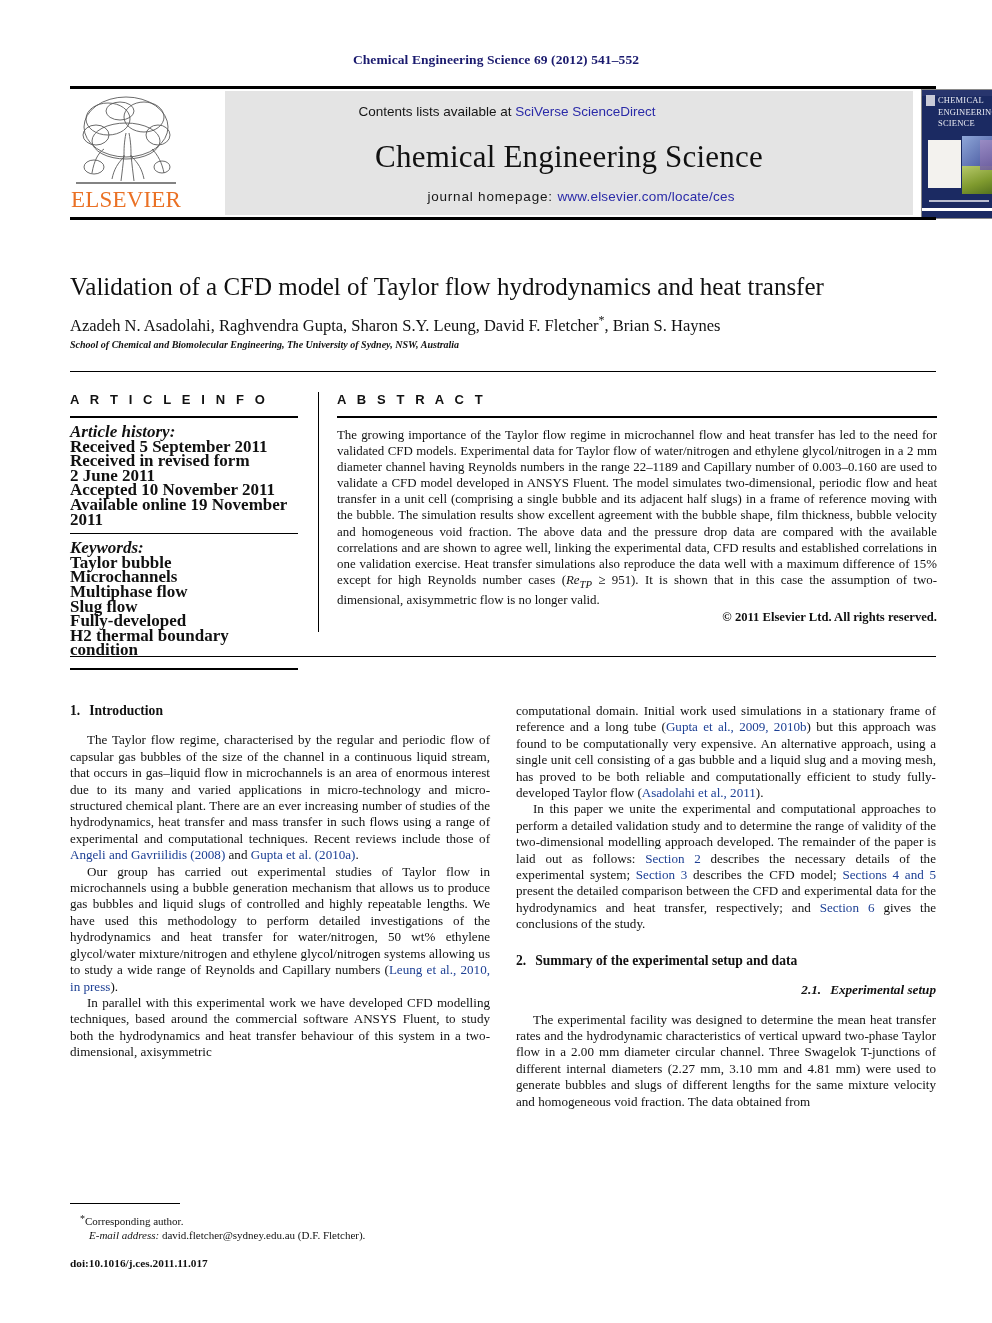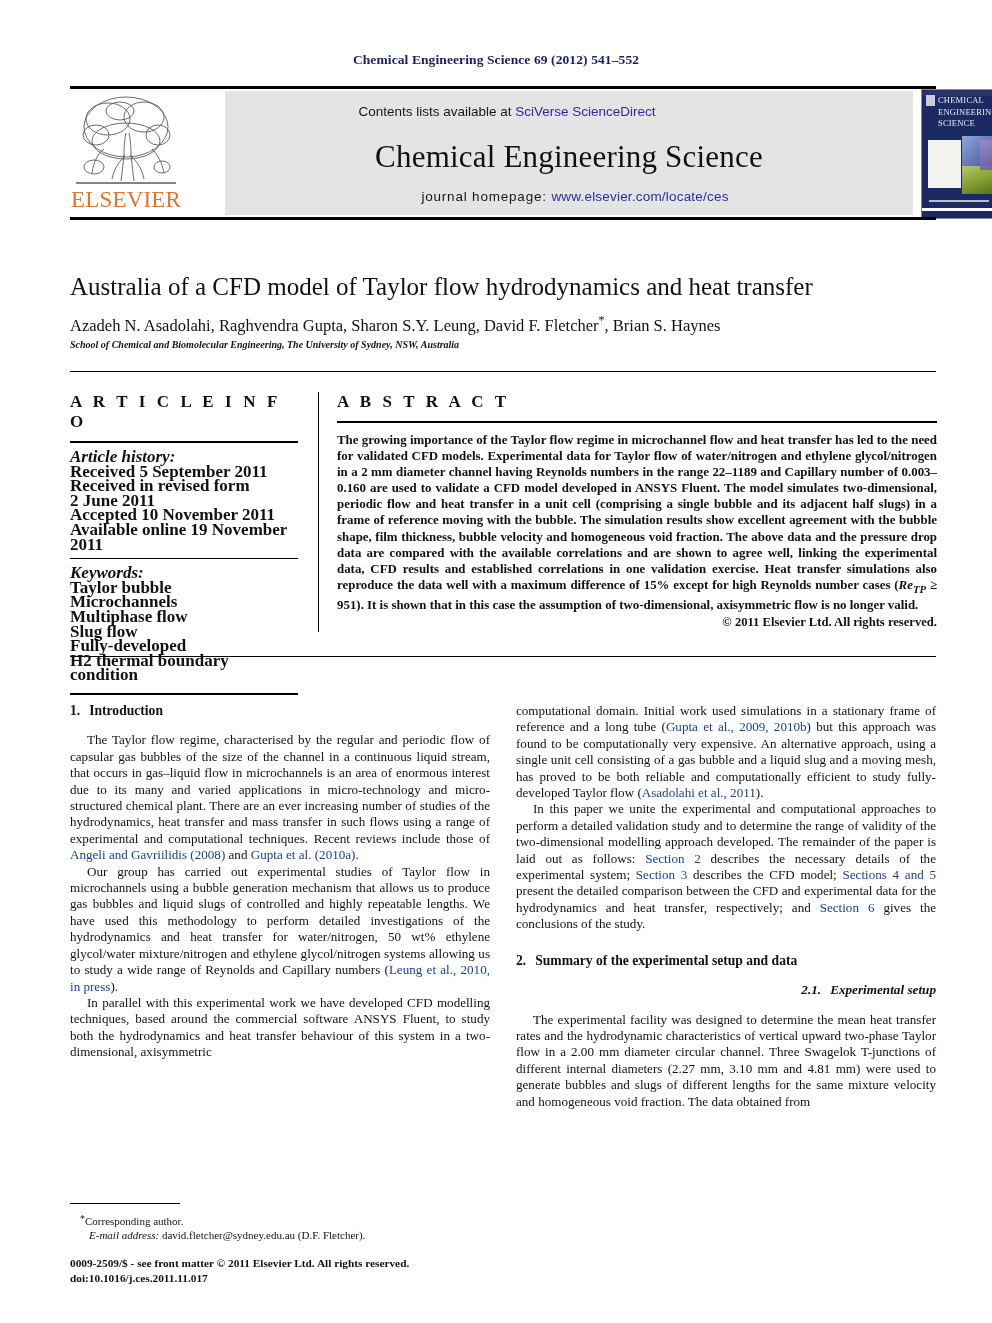--- a/index.html
+++ b/index.html
@@ -105,21 +105,21 @@
     left: 0; top: 48px;
     width: 688px;
     text-align: center;
     font-family: "Liberation Serif", serif;
     font-size: 31px;
     color: #111;
     letter-spacing: 0.2px;
   }
   .homepage-line {
     position: absolute;
-    left: 6px; top: 98px;
+    left: 12px; top: 98px;
     width: 688px;
     text-align: center;
     font-family: "Liberation Sans", sans-serif;
     font-size: 13.5px;
     letter-spacing: 0.8px;
     color: #161616;
   }
   .homepage-line .hp-link {
     color: #2a2aa8;
     letter-spacing: 0.2px;
@@ -247,23 +247,23 @@
     top: 392px;
     width: 228px;
   }
   .abs-col {
     position: absolute;
     left: 337px;
     top: 392px;
     width: 600px;
   }
   .col-head {
-    font-family: Liberation Serif, serif;
-    font-weight: bold;
-    font-size: 17px;
+    font-family: Liberation Sans, sans-serif;
+    font-weight: bold;
+    font-size: 13px;
     letter-spacing: 3.6px;
     color: #111;
   }
   .thin-rule {
     height: 2px;
     background: #000;
     margin-top: 9px;
   }
   .info-group {
     margin-top: 7px;
@@ -286,21 +286,21 @@
   .info-bottom-rule {
     height: 2px;
     background: #000;
     margin-top: 10px;
   }
   .abstract-body {
     margin-top: 9px;
     font-family: "Liberation Serif", serif;
     font-size: 12.9px;
     line-height: 16.1px;
-    font-weight: bold;
+    font-weight: normal;
     color: #111;
     text-align: justify;
   }
   .abstract-copyright {
     margin-top: 2px;
     text-align: right;
     font-family: "Liberation Serif", serif;
     font-size: 12.6px;
     font-weight: bold;
     color: #111;
@@ -448,21 +448,21 @@
         <div class="panel-green"></div>
         <div class="panel-purple"></div>
       </div>
       <div class="cover-footline"></div>
       <div class="cover-footrule"></div>
     </div>
 
     <div class="masthead-rule-bottom"></div>
   </div>
 
-  <div class="article-title">Australia of a CFD model of Taylor flow hydrodynamics and heat transfer</div>
+  <div class="article-title">Validation of a CFD model of Taylor flow hydrodynamics and heat transfer</div>
   <div class="authors">
     <span>Azadeh N. Asadolahi, Raghvendra Gupta, Sharon S.Y. Leung, David F. Fletcher</span><sup>*</sup><span>, Brian S. Haynes</span>
   </div>
   <div class="affiliation">School of Chemical and Biomolecular Engineering, The University of Sydney, NSW, Australia</div>
 
   <div class="band-rule rule-a"></div>
   <div class="band-rule rule-b"></div>
   <div class="vert-divider"></div>
 
   <div class="info-col">
@@ -520,17 +520,16 @@
     <p class="para">The experimental facility was designed to determine the mean heat transfer rates and the hydrodynamic characteristics of vertical upward two-phase Taylor flow in a 2.00 mm diameter circular channel. Three Swagelok T-junctions of different internal diameters (2.27 mm, 3.10 mm and 4.81 mm) were used to generate bubbles and slugs of different lengths for the same mixture velocity and homogeneous void fraction. The data obtained from</p>
   </div>
 
   <div class="footnote-rule"></div>
   <div class="footnote">
     <div class="fn-line"><span class="star">*</span><span>Corresponding author.</span></div>
     <div class="fn-email"><i>E-mail address:</i><span> david.fletcher@sydney.edu.au (D.F. Fletcher).</span></div>
   </div>
 
   <div class="imprint">
-    <div>0009-2509/$ - see front matter © 2011 Elsevier Ltd. All rights reserved.</div>
     <div>doi:10.1016/j.ces.2011.11.017</div>
   </div>
 
 </div>
 
 </body></html>

